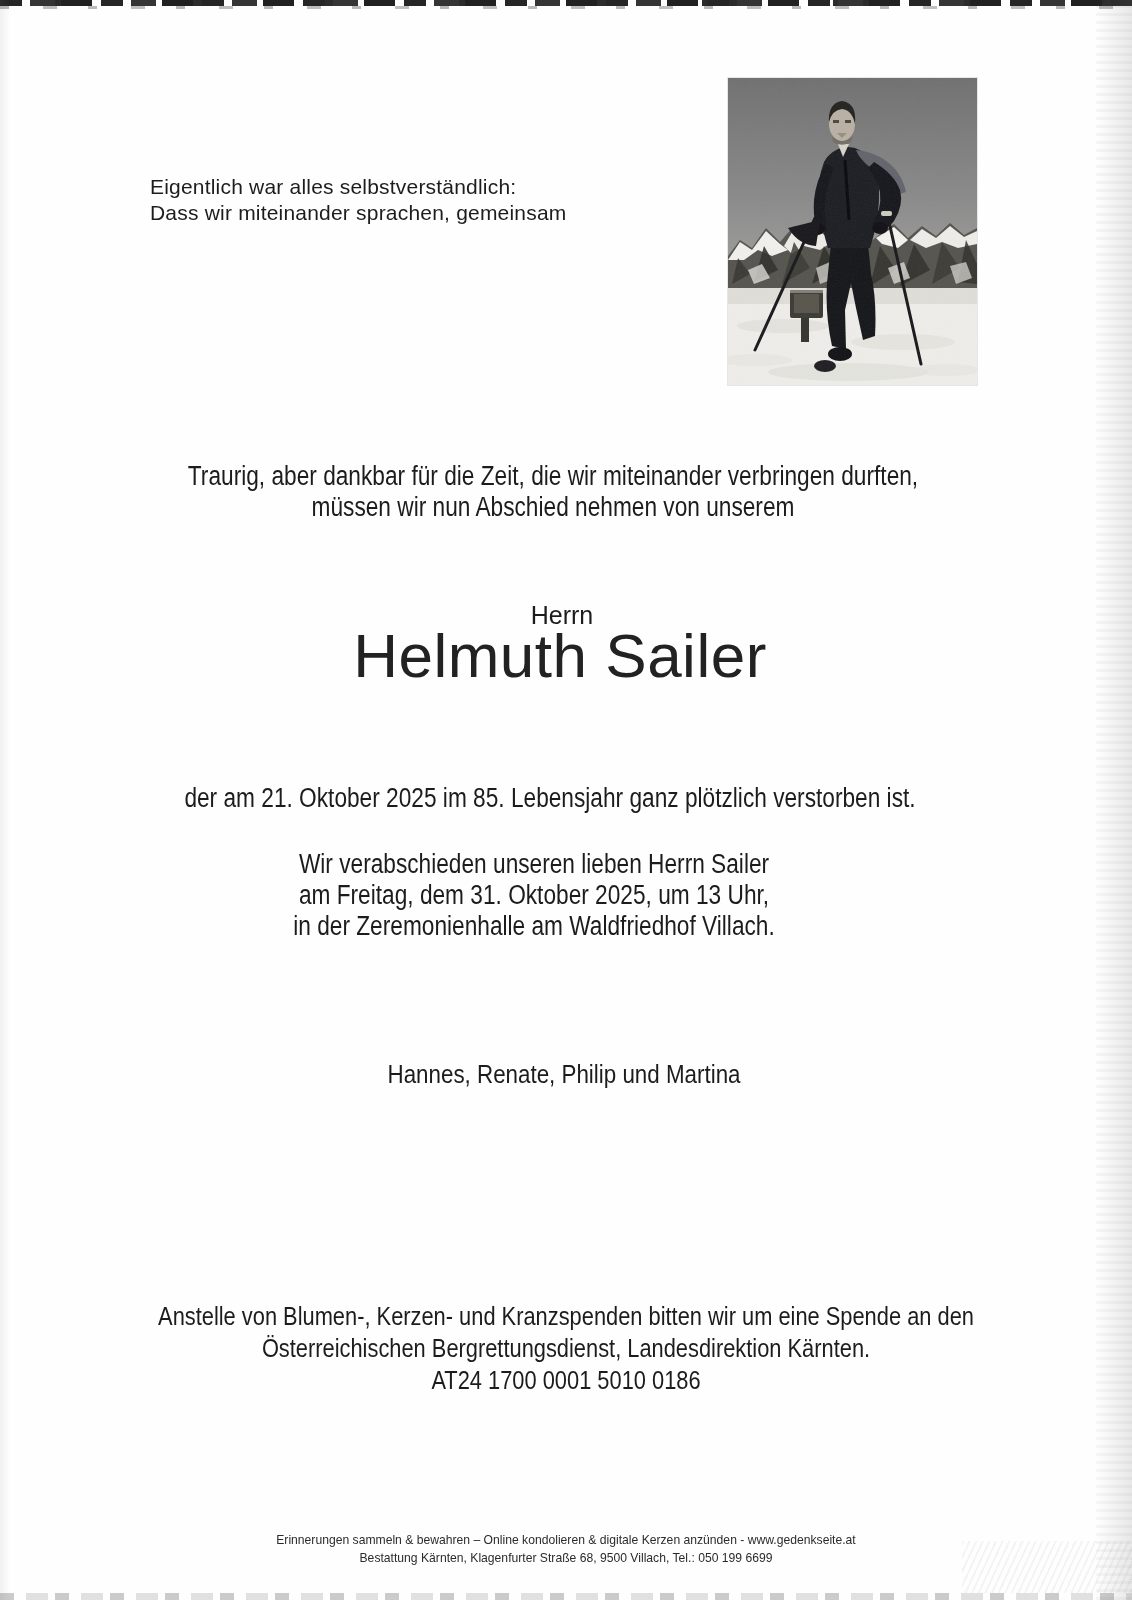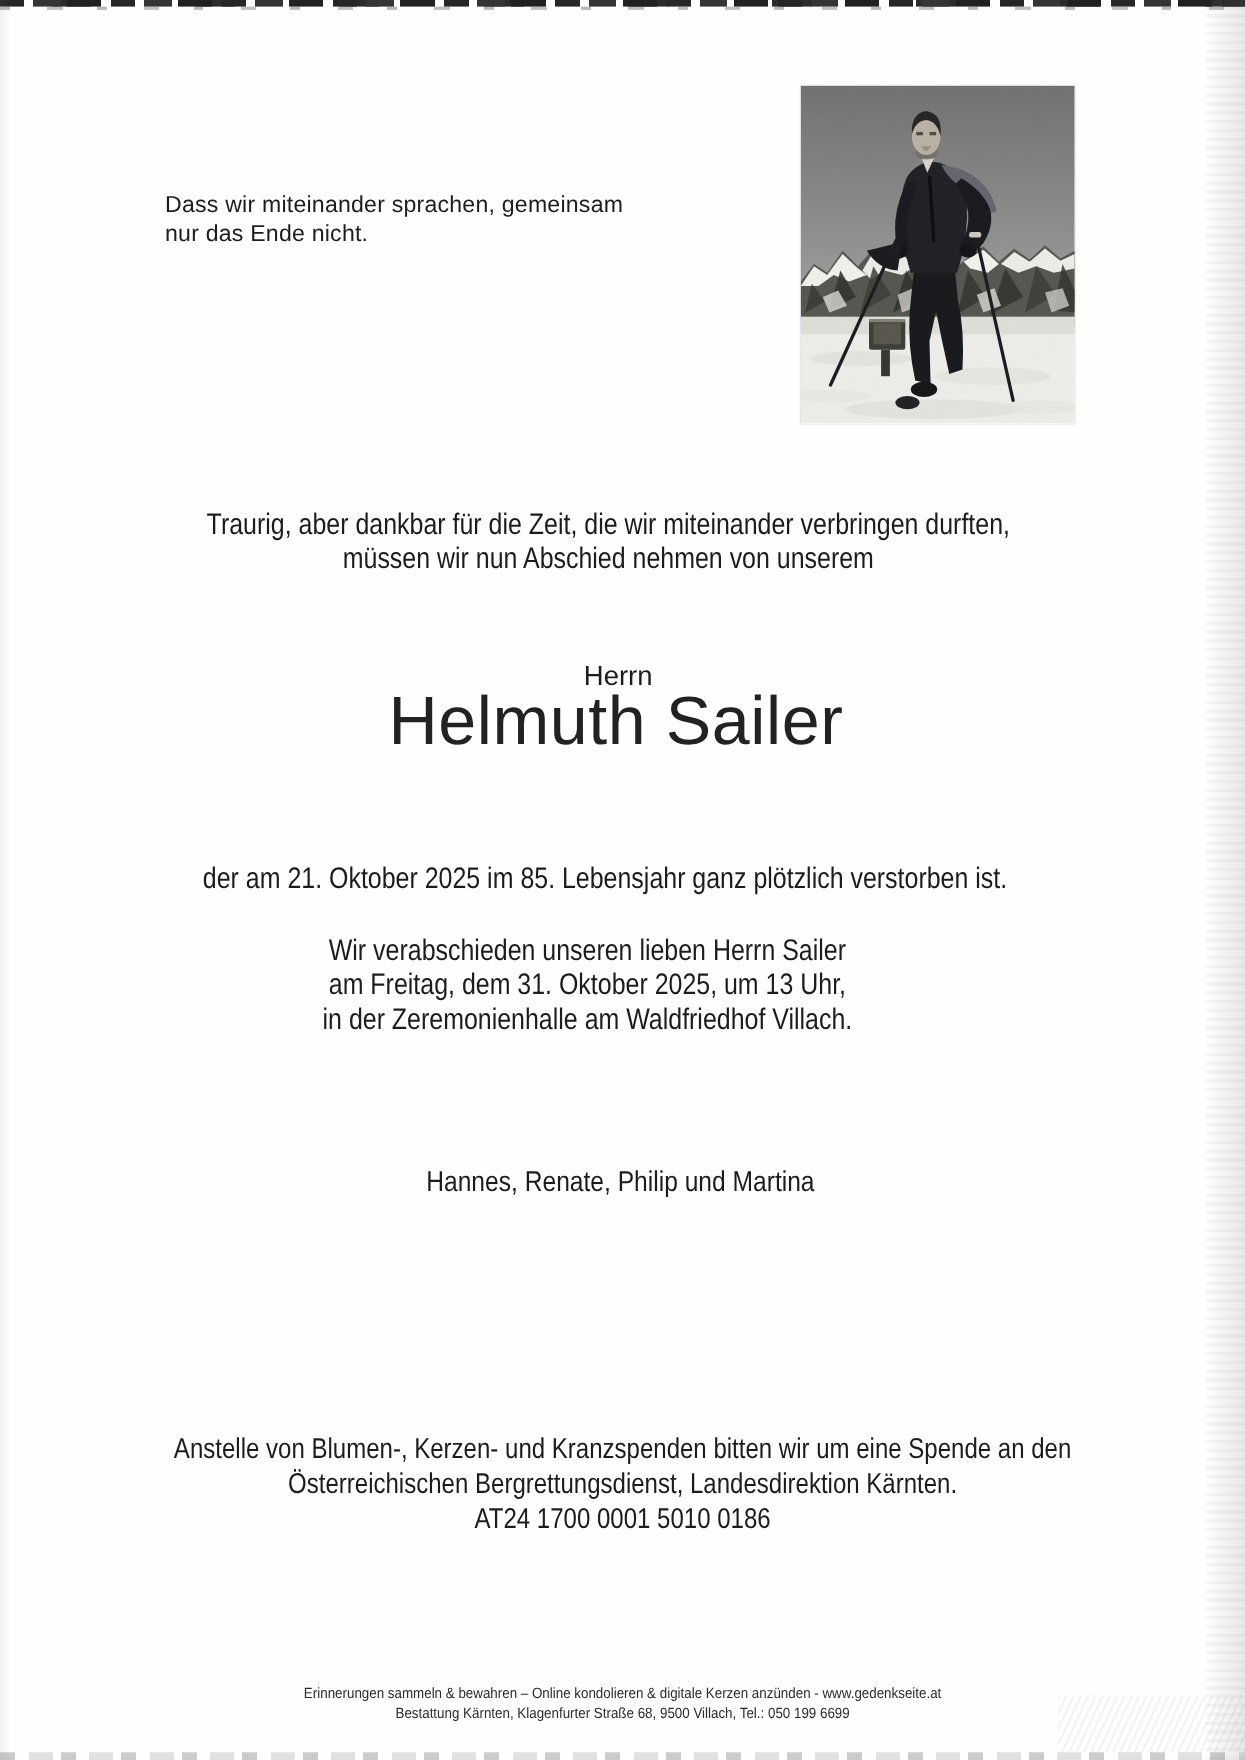--- a/index.html
+++ b/index.html
@@ -80,22 +80,22 @@
 <div class="page">
 
   <div class="scan-top"></div>
   <div class="scan-top2"></div>
   <div class="scan-left"></div>
   <div class="scan-right"></div>
   <div class="scan-bottom"></div>
   <div class="scan-corner"></div>
 
   <div class="poem">
+    <div>Eigentlich war alles selbstverständlich:</div>
     <div>Dass wir miteinander sprachen, gemeinsam</div>
-    <div>nur das Ende nicht.</div>
   </div>
 
   <div class="photo">
     <svg viewBox="0 0 249 307" aria-hidden="true">
       <defs>
         <linearGradient id="sky" x1="0" y1="0" x2="0" y2="1">
           <stop offset="0" stop-color="#6f6f6f"></stop>
           <stop offset="0.6" stop-color="#898989"></stop>
           <stop offset="1" stop-color="#a0a09e"></stop>
         </linearGradient>

